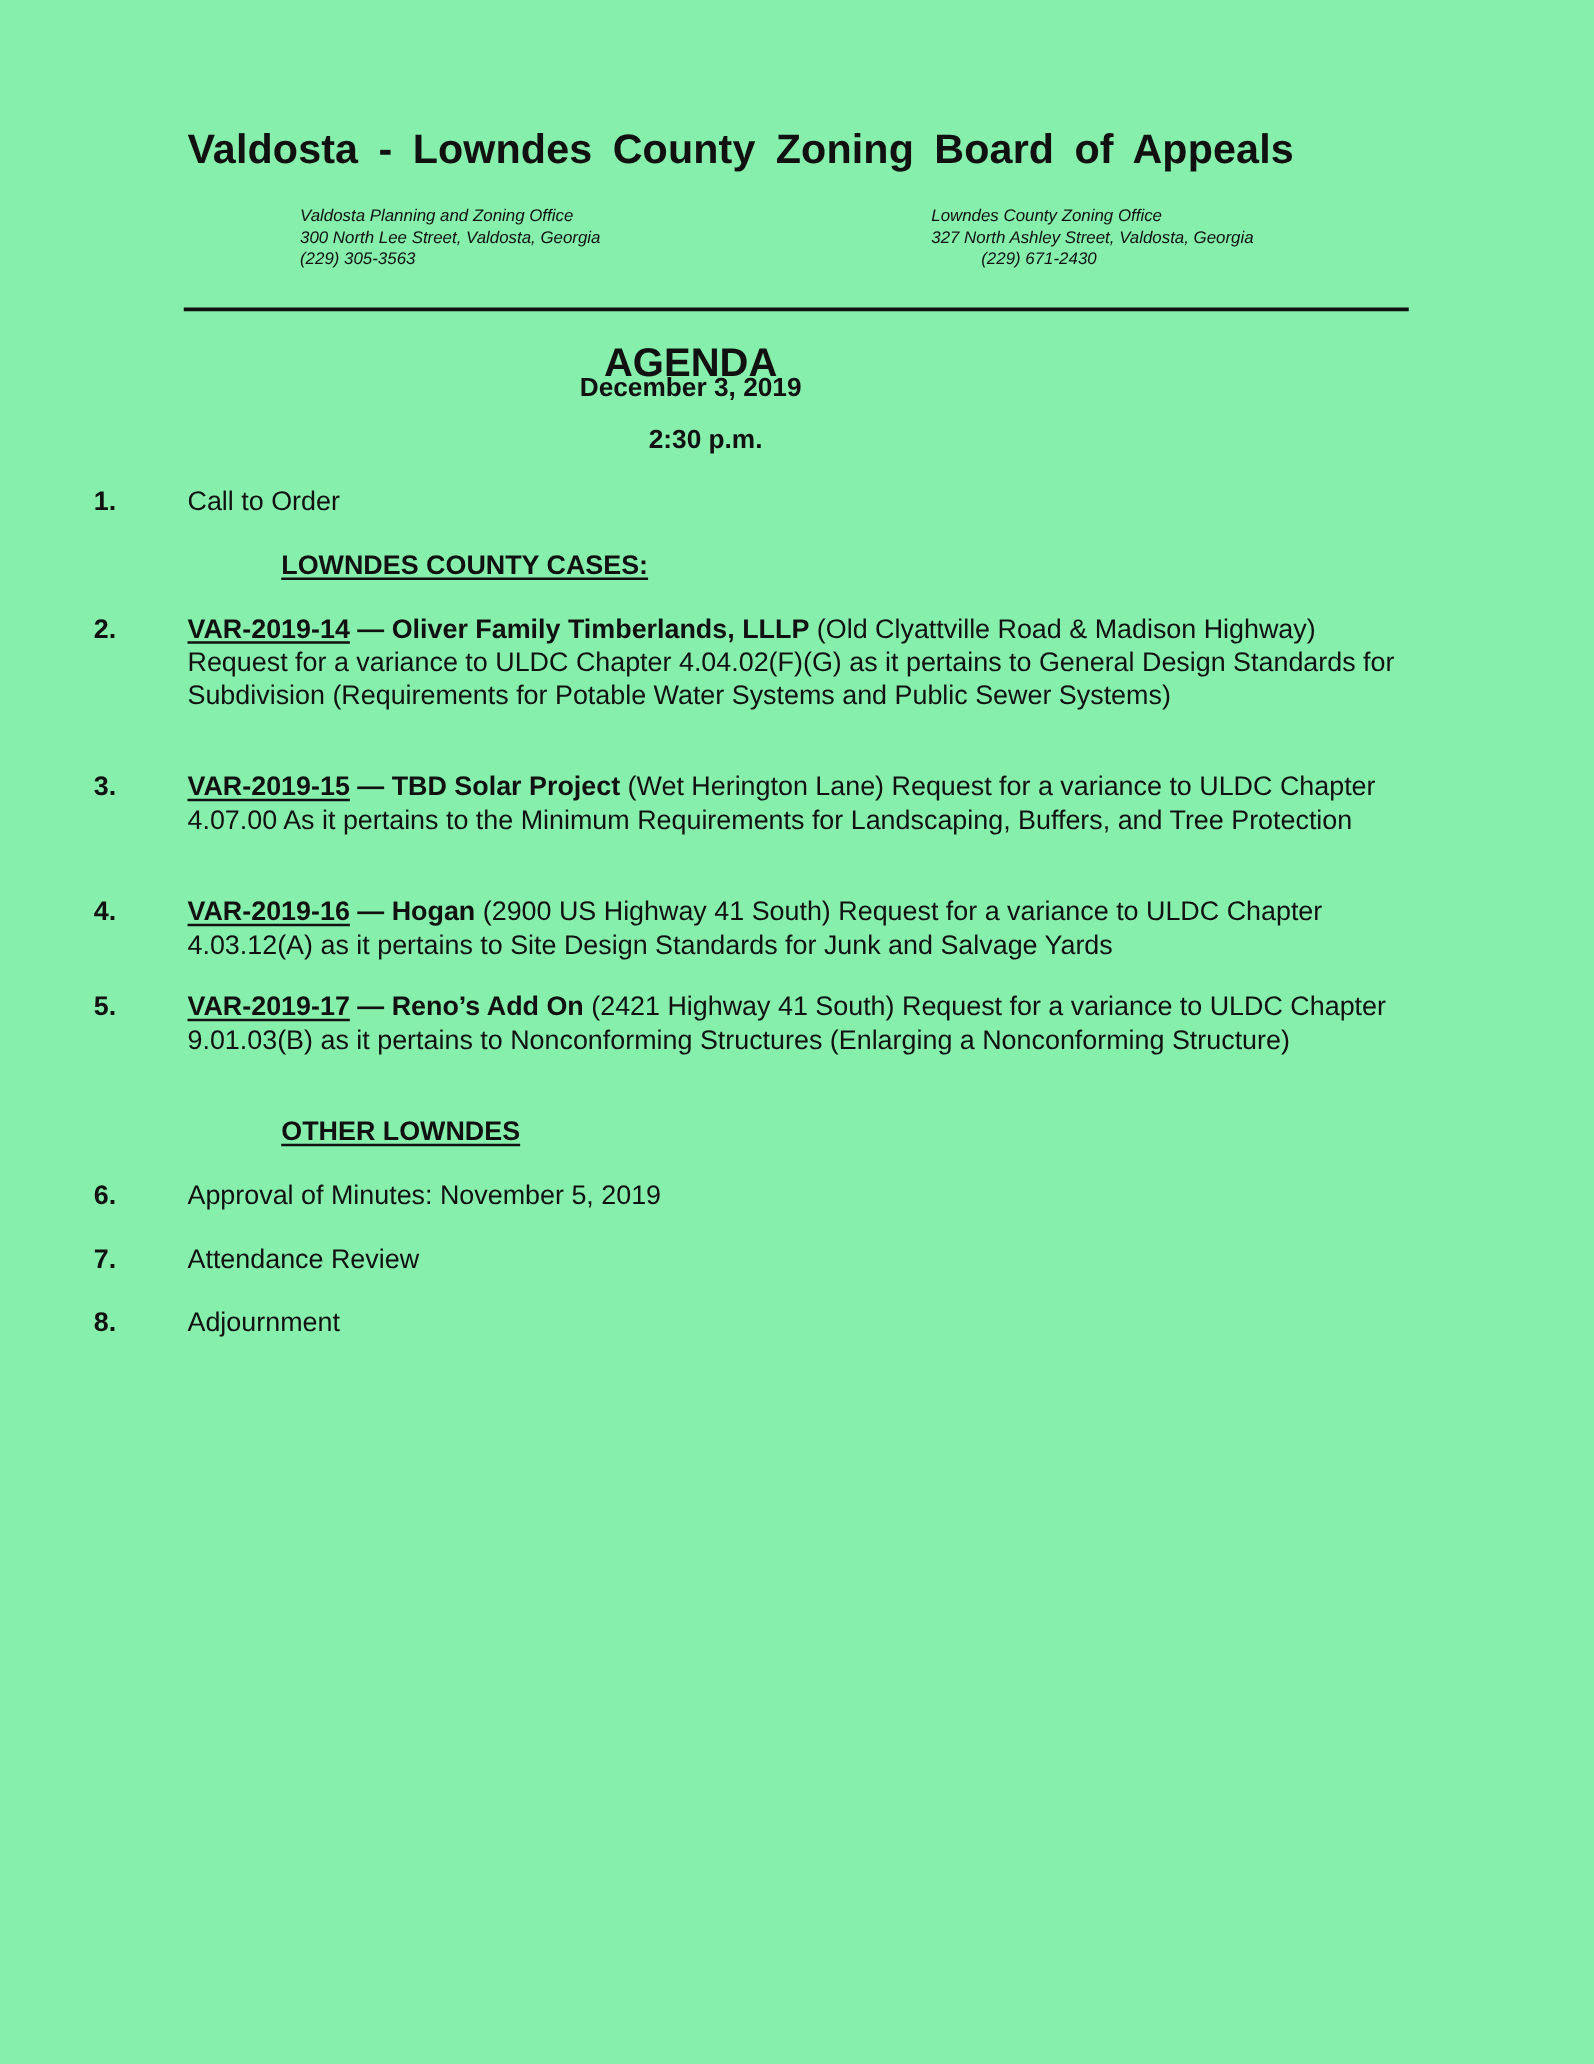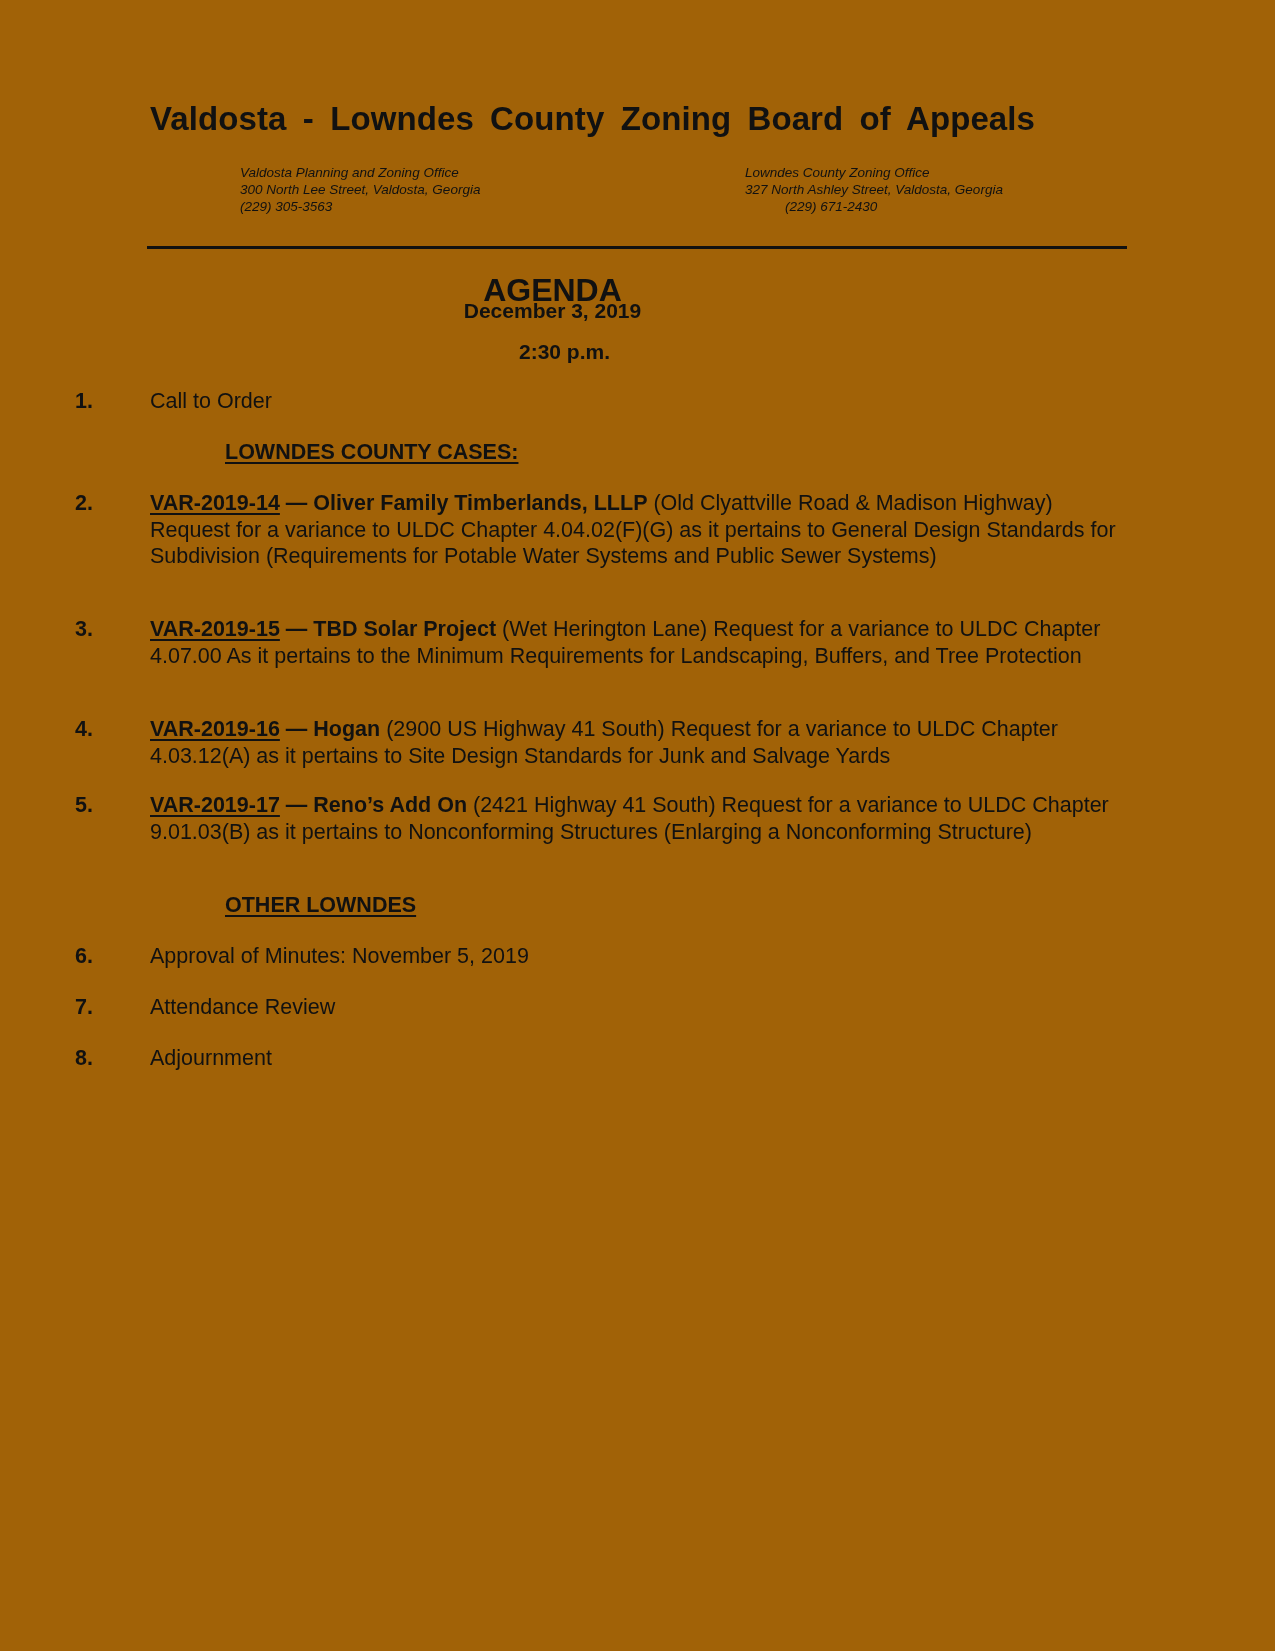--- a/index.html
+++ b/index.html
@@ -1,20 +1,20 @@
 <!DOCTYPE html>
 <html><head>
 <meta charset="utf-8">
 <style>
   html, body { margin: 0; padding: 0; background: #ffffff; }
   body {
     width: 1275px; height: 1651px; position: relative; overflow: hidden;
     font-family: "Liberation Sans", sans-serif; color: #111111;
   }
-  .page { position: absolute; left: 0; top: 0; width: 1275px; height: 1651px; background: #a16207; }
+  .page { position: absolute; left: 0; top: 0; width: 1275px; height: 1651px; background: #86efac; }
   .board-title {
     position: absolute; left: 150px; top: 100px; width: 900px;
     font-size: 33px; font-weight: bold; word-spacing: 7px; letter-spacing: 0.1px;
     white-space: nowrap;
   }
   .office {
     position: absolute; top: 164px; font-style: italic; font-size: 13.5px; line-height: 17px;
     text-align: left; white-space: nowrap;
   }
   .office.left { left: 240px; width: 290px; }

